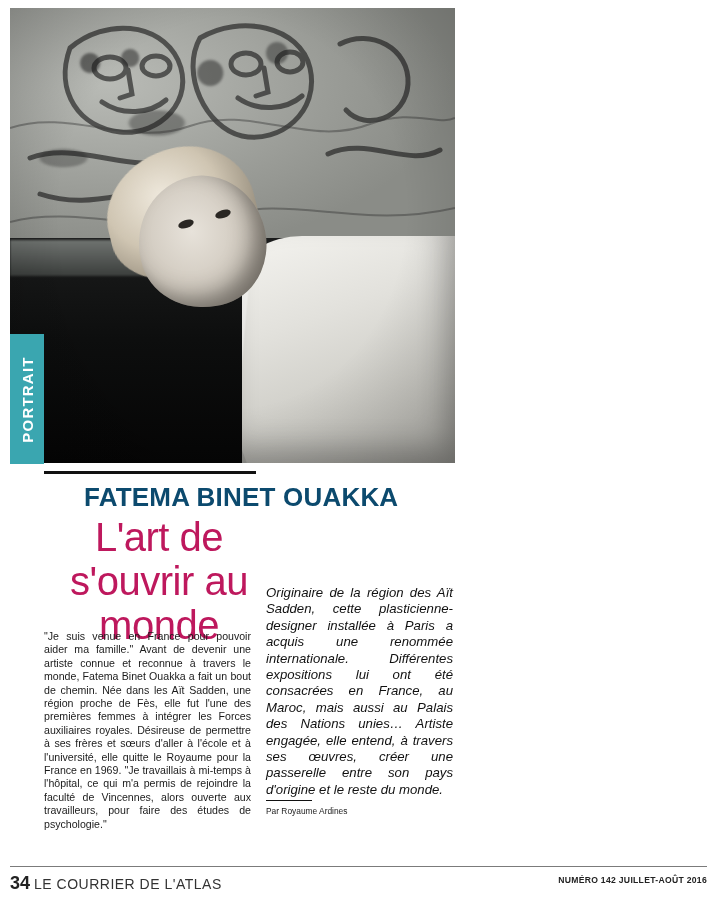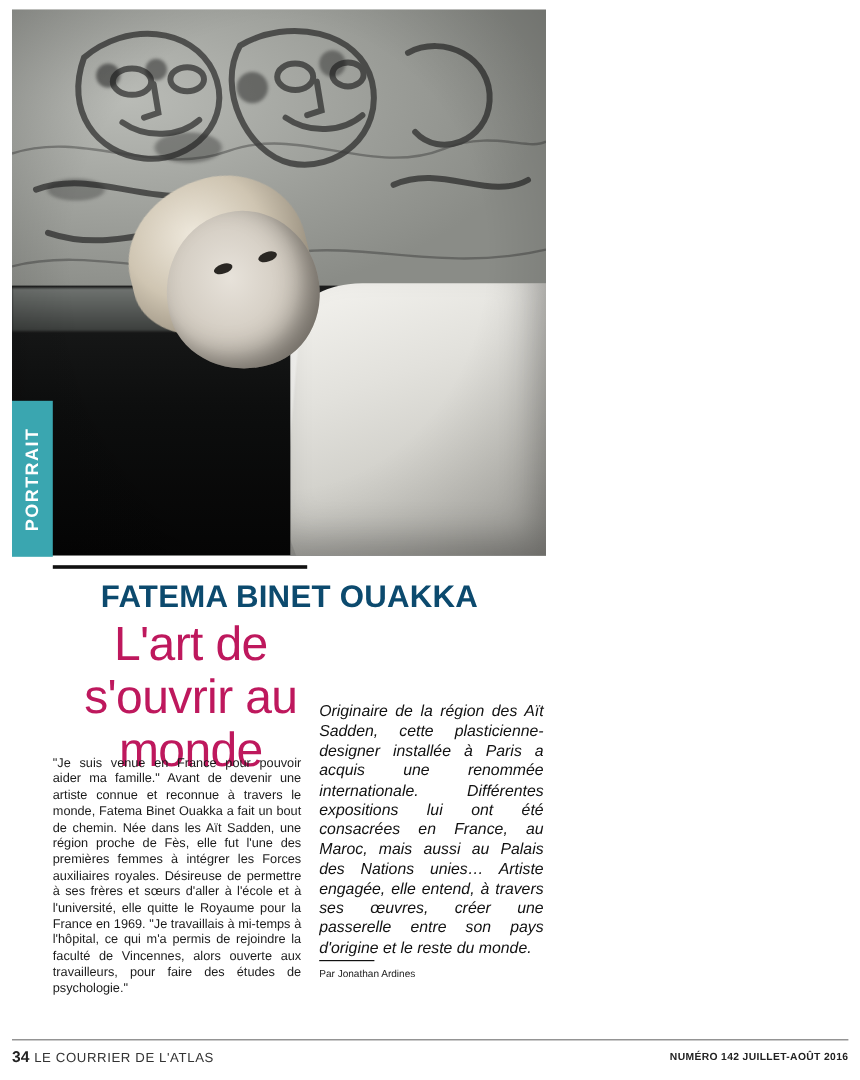--- a/index.html
+++ b/index.html
@@ -235,25 +235,25 @@
   }
   .folio-left {
     position: absolute;
     left: 10px;
     top: 873px;
     font-size: 11px;
     color: #222;
   }
   .folio-num {
     font-weight: bold;
-    font-size: 13px;
+    font-size: 18px;
     margin-right: 4px;
   }
   .folio-mag {
-    font-size: 11px;
+    font-size: 14px;
     letter-spacing: 0.5px;
     color: #333;
   }
   .folio-right {
     position: absolute;
     right: 10px;
     top: 875px;
     font-size: 8.6px;
     font-weight: bold;
     letter-spacing: 0.3px;
@@ -304,21 +304,21 @@
   </div>
 
   <div class="rule-top"></div>
   <div class="kicker">FATEMA BINET OUAKKA</div>
   <div class="headline">L'art de s'ouvrir au monde</div>
 
   <div class="col-left">"Je suis venue en France pour pouvoir aider ma famille." Avant de devenir une artiste connue et reconnue à travers le monde, Fatema Binet Ouakka a fait un bout de chemin. Née dans les Aït Sadden, une région proche de Fès, elle fut l'une des premières femmes à intégrer les Forces auxiliaires royales. Désireuse de permettre à ses frères et sœurs d'aller à l'école et à l'université, elle quitte le Royaume pour la France en 1969. "Je travaillais à mi-temps à l'hôpital, ce qui m'a permis de rejoindre la faculté de Vincennes, alors ouverte aux travailleurs, pour faire des études de psychologie."</div>
 
   <div class="col-mid">Originaire de la région des Aït Sadden, cette plasticienne-designer installée à Paris a acquis une renommée internationale. Différentes expositions lui ont été consacrées en France, au Maroc, mais aussi au Palais des Nations unies… Artiste engagée, elle entend, à travers ses œuvres, créer une passerelle entre son pays d'origine et le reste du monde.</div>
   <div class="mid-rule"></div>
-  <div class="byline">Par Jonathan Ardines</div>
+  <div class="byline">Par Royaume Ardines</div>
 
   <div class="right-panel">
     
     
 
     
 
     
 
     

